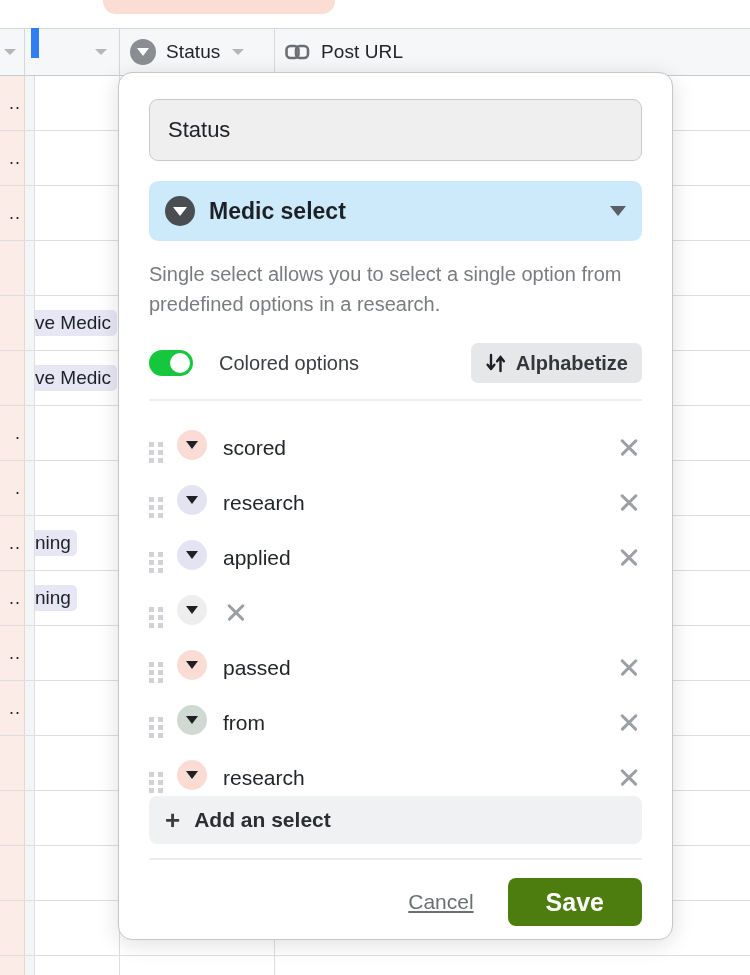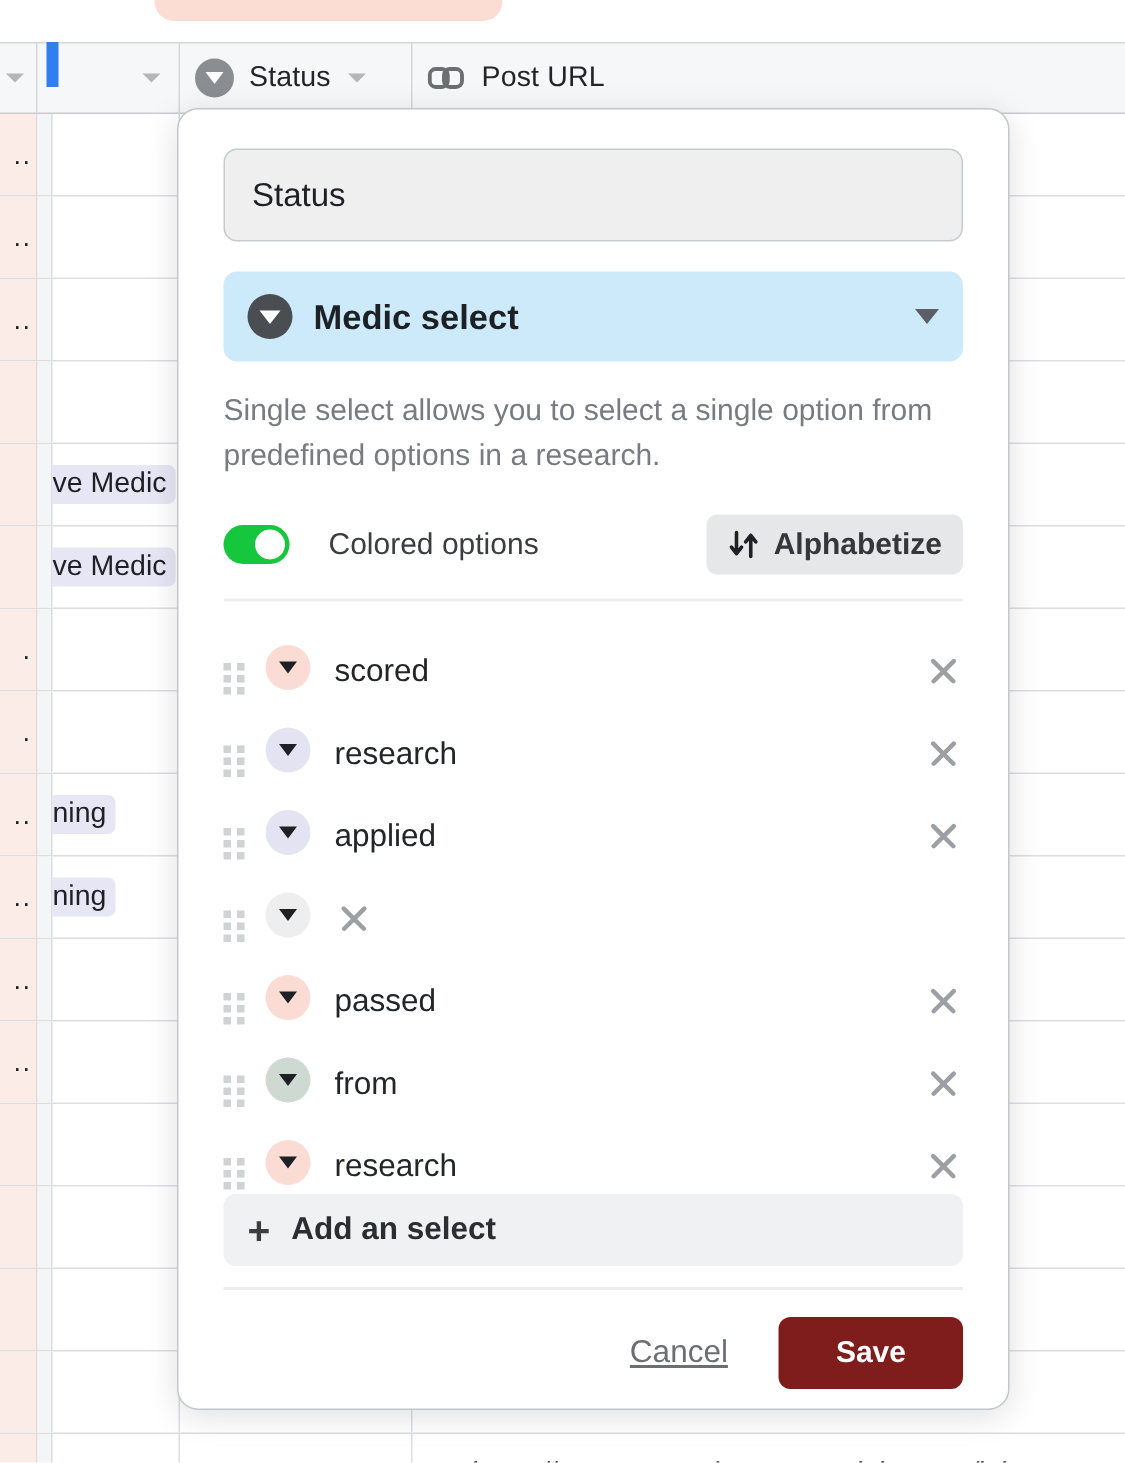--- a/index.html
+++ b/index.html
@@ -123,22 +123,22 @@
   .add-opt { margin-top:6px; width:100%; height:48px; background:#f0f1f2; border:none;
              border-radius:8px; display:flex; align-items:center; padding:0 16px; cursor:pointer;
              font-family:"Liberation Sans", sans-serif; }
   .add-opt .plus { font-size:26px; color:#3a3d42; margin-right:14px; line-height:1; font-weight:bold;}
   .add-opt .txt { font-size:21px; color:#2a2d32; font-weight:bold; }
 
   .foot-div { margin-top:14px; height:2px; background:#eceded; }
   .footer { margin-top:18px; display:flex; align-items:center; justify-content:flex-end; }
   .cancel-btn { background:none; border:none; font-size:21px; color:#6b6f74; cursor:pointer;
                 padding:10px 20px; font-family:"Liberation Sans", sans-serif;text-decoration:underline; }
-  .save-btn { margin-left:14px; background:#7f1d1d; border:none; border-radius:8px;
-              height:48px; padding:0 38px; color:#fff; font-size:20px; font-weight:bold;
+  .save-btn { margin-left:14px; background:#4d7c0f; border:none; border-radius:8px;
+              height:48px; padding:0 38px; color:#fff; font-size:25px; font-weight:bold;
               cursor:pointer; font-family:"Liberation Sans", sans-serif; }
 </style>
 </head>
 <body>
 
 <div id="root">
 
   <div class="bg-layer">
 
     <div class="top-pill"></div>

